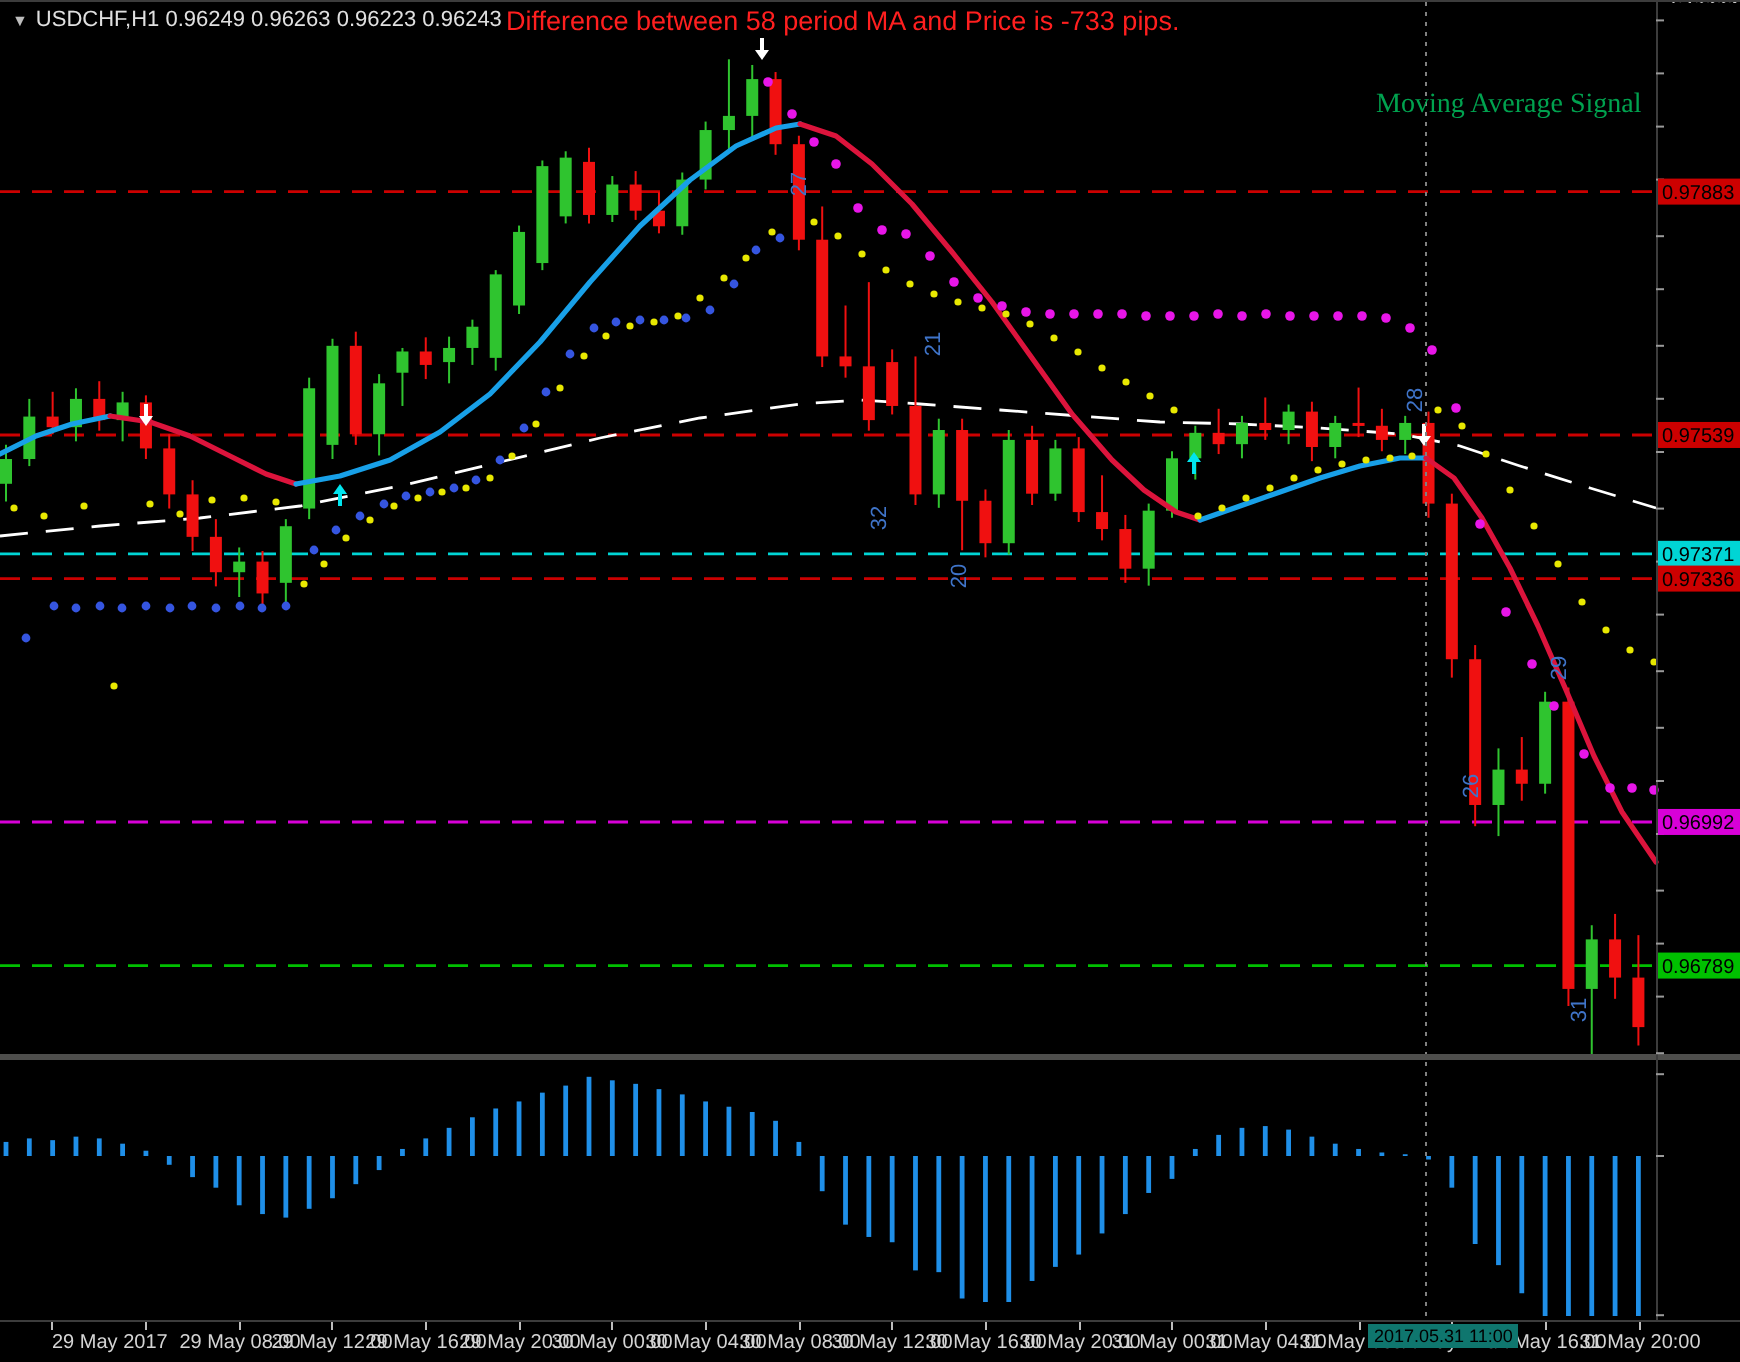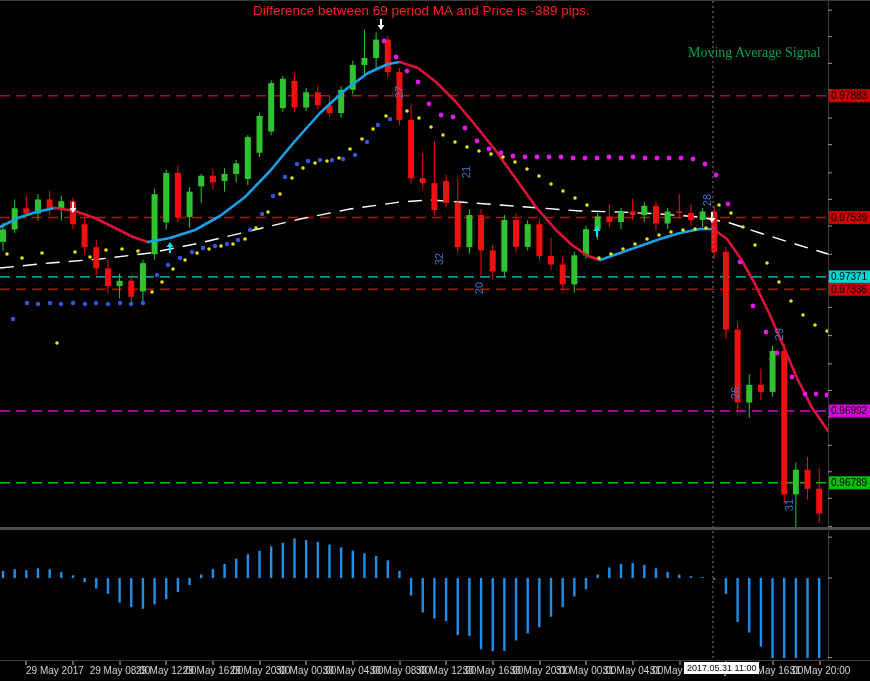--- a/index.html
+++ b/index.html
@@ -7,21 +7,21 @@
         font-family:"Liberation Sans",sans-serif;border-top:1px solid #3c3c3c;}
   #chart-svg{position:absolute;left:0;top:0;}
   .ttl{position:absolute;left:6px;top:3px;color:#e0e0e0;font-size:11px;white-space:nowrap;}
   .ttl .tri{color:#bdbdbd;font-size:8px;margin-right:4px;}
   .diff{position:absolute;left:253px;top:2px;color:#ff1f1f;font-size:13.5px;white-space:nowrap;}
   .sig-title{position:absolute;left:688px;top:33px;color:#00a24f;font-size:14px;
              font-family:Liberation Serif, serif;white-space:nowrap;margin-top:11px;}
   .sig-value{position:absolute;left:690px;top:50px;color:#e50000;font-size:19px;letter-spacing:1px;
              font-family:"Liberation Serif",serif;white-space:nowrap;}
   .macd-lbl{position:absolute;left:8px;top:531px;color:#d8d8d8;font-size:11px;white-space:nowrap;}
-  .time-box{position:absolute;left:684px;top:661px;background:#ffffff;color:#000;
+  .time-box{position:absolute;left:684px;top:661px;background:#0f766e;color:#000;
             font-size:9px;padding:1px 3px;white-space:nowrap;}
 </style>
 </head>
 <body>
 
 <div id="root">
   <svg id="chart-svg" width="870" height="681">
       <g>
         <line x1="0" y1="94.8" x2="828" y2="94.8" stroke="#cc0000" stroke-width="1.4" stroke-dasharray="10 6"></line>
         <line x1="0" y1="216.5" x2="828" y2="216.5" stroke="#cc0000" stroke-width="1.4" stroke-dasharray="10 6"></line>
@@ -518,16 +518,17 @@
         <line x1="680" y1="660" x2="680" y2="664" stroke="#bdbdbd"></line>
         <text x="680" y="673" text-anchor="middle" fill="#d4d4d4" font-size="10" font-family="&quot;Liberation Sans&quot;,sans-serif">31 May 08:00</text>
         <line x1="726" y1="660" x2="726" y2="664" stroke="#bdbdbd"></line>
         <text x="726" y="673" text-anchor="middle" fill="#d4d4d4" font-size="10" font-family="&quot;Liberation Sans&quot;,sans-serif">31 May 12:00</text>
         <line x1="773" y1="660" x2="773" y2="664" stroke="#bdbdbd"></line>
         <text x="773" y="673" text-anchor="middle" fill="#d4d4d4" font-size="10" font-family="&quot;Liberation Sans&quot;,sans-serif">31 May 16:00</text>
         <line x1="820" y1="660" x2="820" y2="664" stroke="#bdbdbd"></line>
         <text x="820" y="673" text-anchor="middle" fill="#d4d4d4" font-size="10" font-family="&quot;Liberation Sans&quot;,sans-serif">31 May 20:00</text>
       </g>
     </svg>
-  <div class="diff">Difference between 69 period MA and Price is -389 pips.</div>
+  <div class="ttl"><span class="tri">▼</span><span>USDCHF,H1 0.96249 0.96263 0.96223 0.96243</span></div>
+  <div class="diff">Difference between 58 period MA and Price is -733 pips.</div>
   <div class="sig-title">Moving Average Signal</div>
   <div class="time-box">2017.05.31 11:00</div>
 </div>
 
 </body></html>

